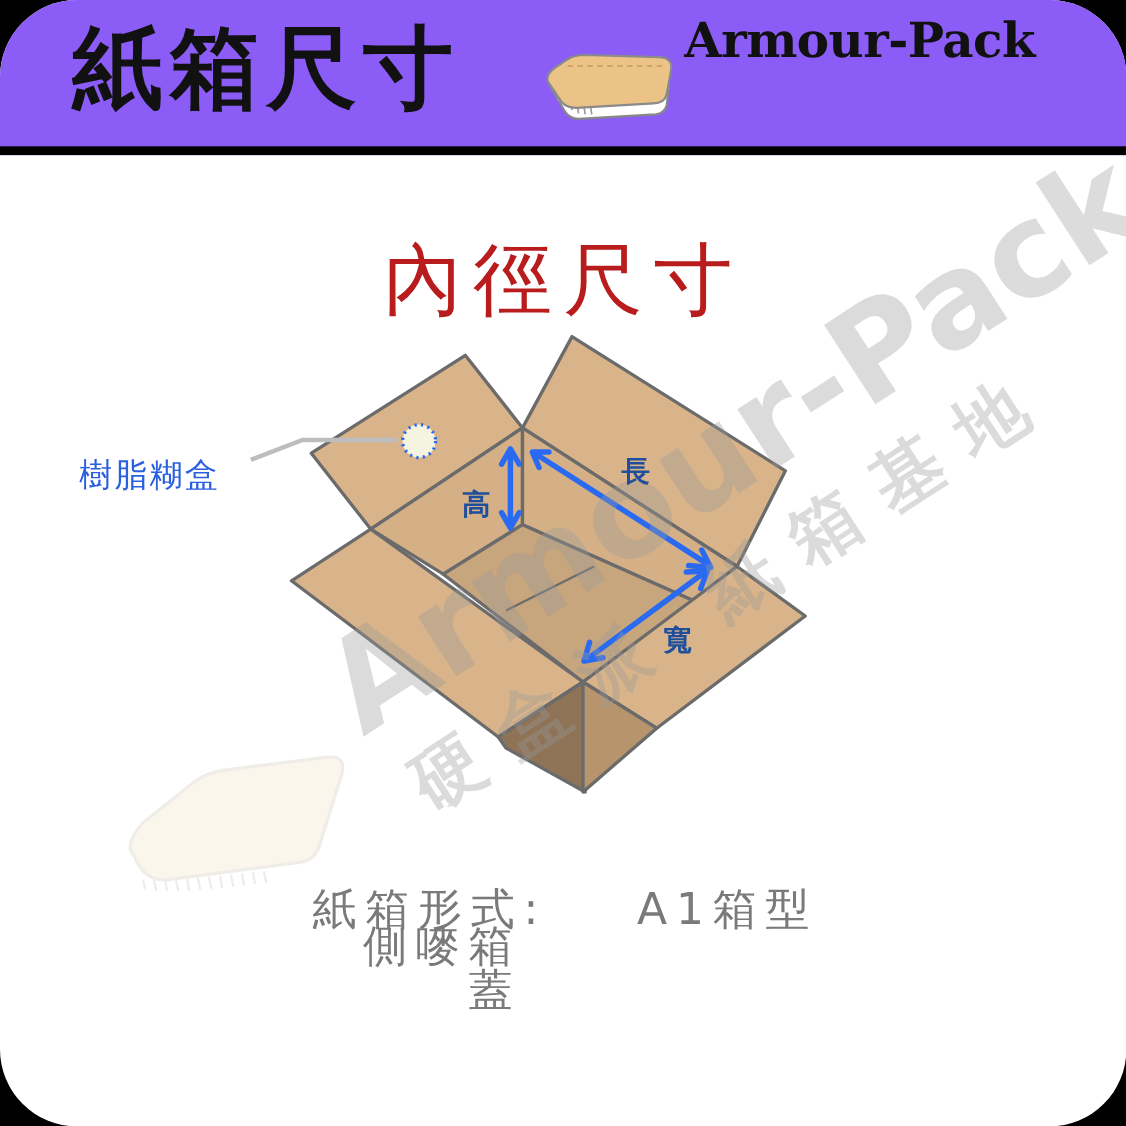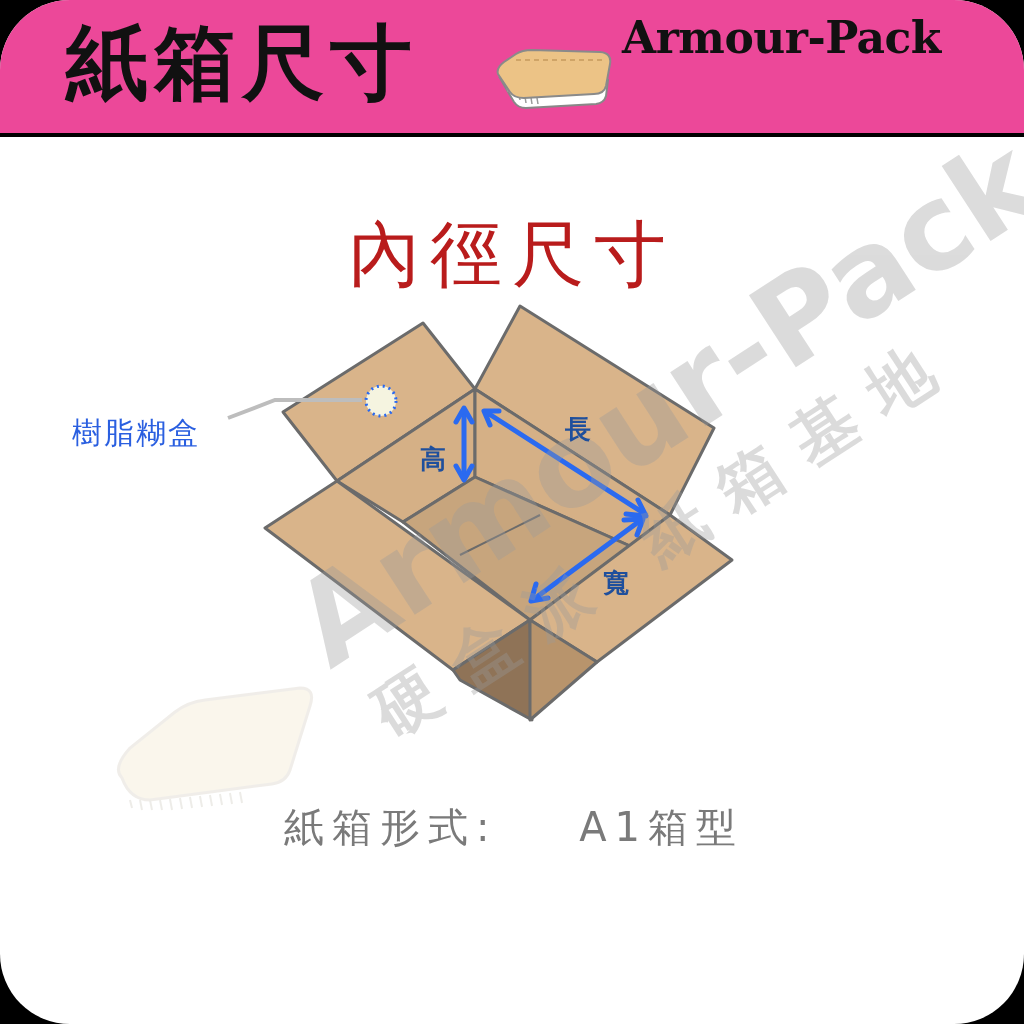--- a/index.html
+++ b/index.html
@@ -1,18 +1,18 @@
 <!DOCTYPE html>
 <html><head>
 <meta charset="utf-8">
 <style>
   html,body{margin:0;padding:0;background:#000;}
   body{width:1024px;height:1024px;position:relative;overflow:hidden;font-family:"DejaVu Sans","Liberation Sans",sans-serif;}
   .card{position:absolute;left:0;top:0;width:1024px;height:1024px;background:#fff;border-radius:70px;overflow:hidden;}
-  .header{position:absolute;left:0;top:0;width:1024px;height:133px;background:#ec4899;border-bottom:4px solid #000000;}
+  .header{position:absolute;left:0;top:0;width:1024px;height:133px;background:#8b5cf6;border-bottom:8px solid #000000;}
   .page-title{position:absolute;left:66px;top:22px;font-size:82px;font-weight:bold;color:#111;letter-spacing:6px;line-height:1;}
   .brand-logo{position:absolute;left:492px;top:40px;width:125px;height:80px;}
   .brand-name{position:absolute;left:622px;top:16px;font-family:"DejaVu Serif","Liberation Serif",serif;font-size:44px;font-weight:bold;color:#111;line-height:1;letter-spacing:-0.5px;}
   .brand-sub{position:absolute;left:636px;top:84px;font-size:30px;font-weight:bold;color:#111;letter-spacing:9px;line-height:1;}
   .brand-sub .x{font-size:20px;letter-spacing:6px;}
   .section-title{position:absolute;left:0;width:1024px;top:218px;text-align:center;font-size:72px;color:#b91c1c;letter-spacing:10px;line-height:1;}
   .diagram{position:absolute;left:0;top:0;width:1024px;height:1024px;}
   .callout{position:absolute;left:72px;top:418px;font-size:30px;color:#2a5fe0;letter-spacing:2px;line-height:1;}
   .lbl{position:absolute;font-size:26px;font-weight:bold;color:#1f4f9c;line-height:1;}
   .specs{position:absolute;left:284px;top:800px;}
@@ -117,16 +117,17 @@
   <div class="lbl" style="left:420px;top:446px;">高</div>
   <div class="lbl" style="left:565px;top:416px;">長</div>
   <div class="lbl" style="left:603px;top:570px;">寬</div>
 
   <div class="specs">
     <div class="spec-row">
       <span class="spec-label">紙箱形式:</span>
       <span class="spec-value">A1箱型</span>
     </div>
     <div class="spec-row">
+      <span class="spec-value">側嘜箱蓋</span>
     </div>
   </div>
 
 </div>
 
 </body></html>

